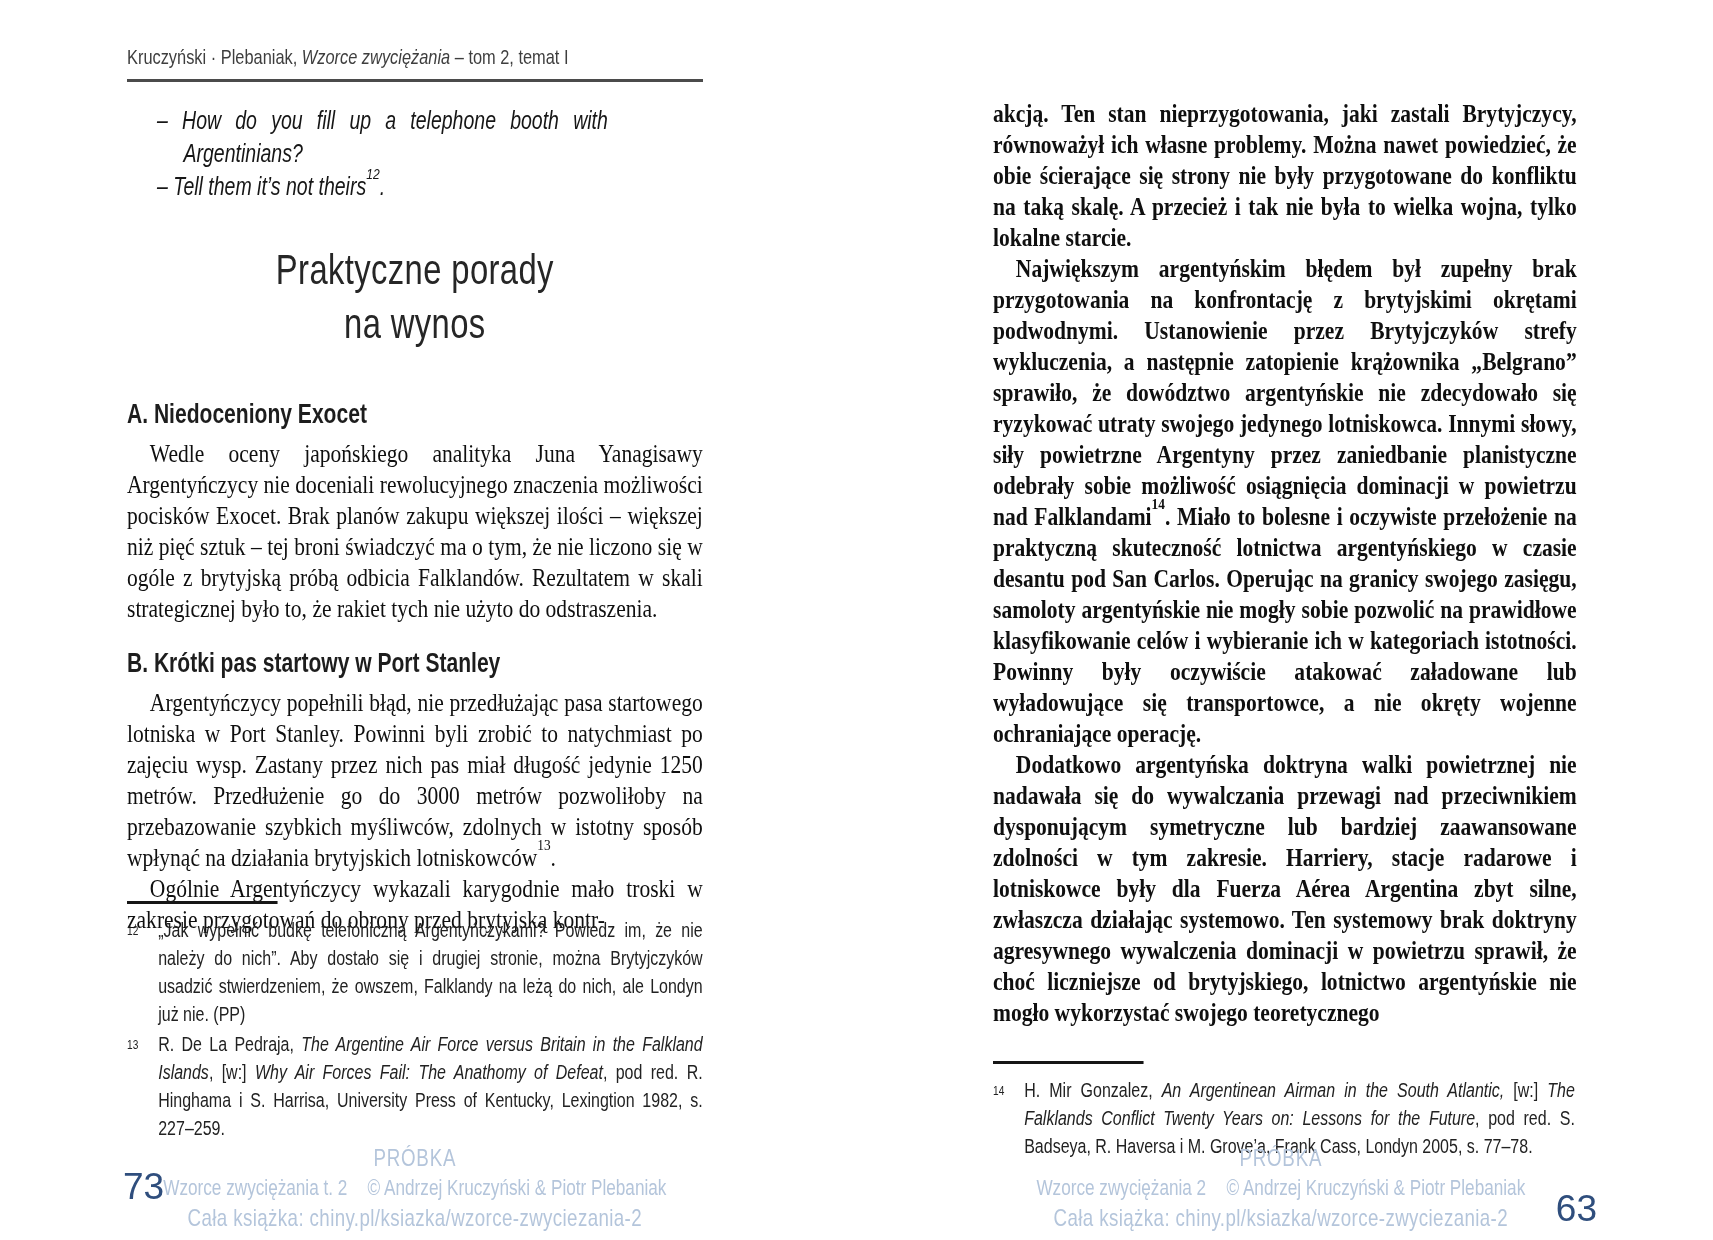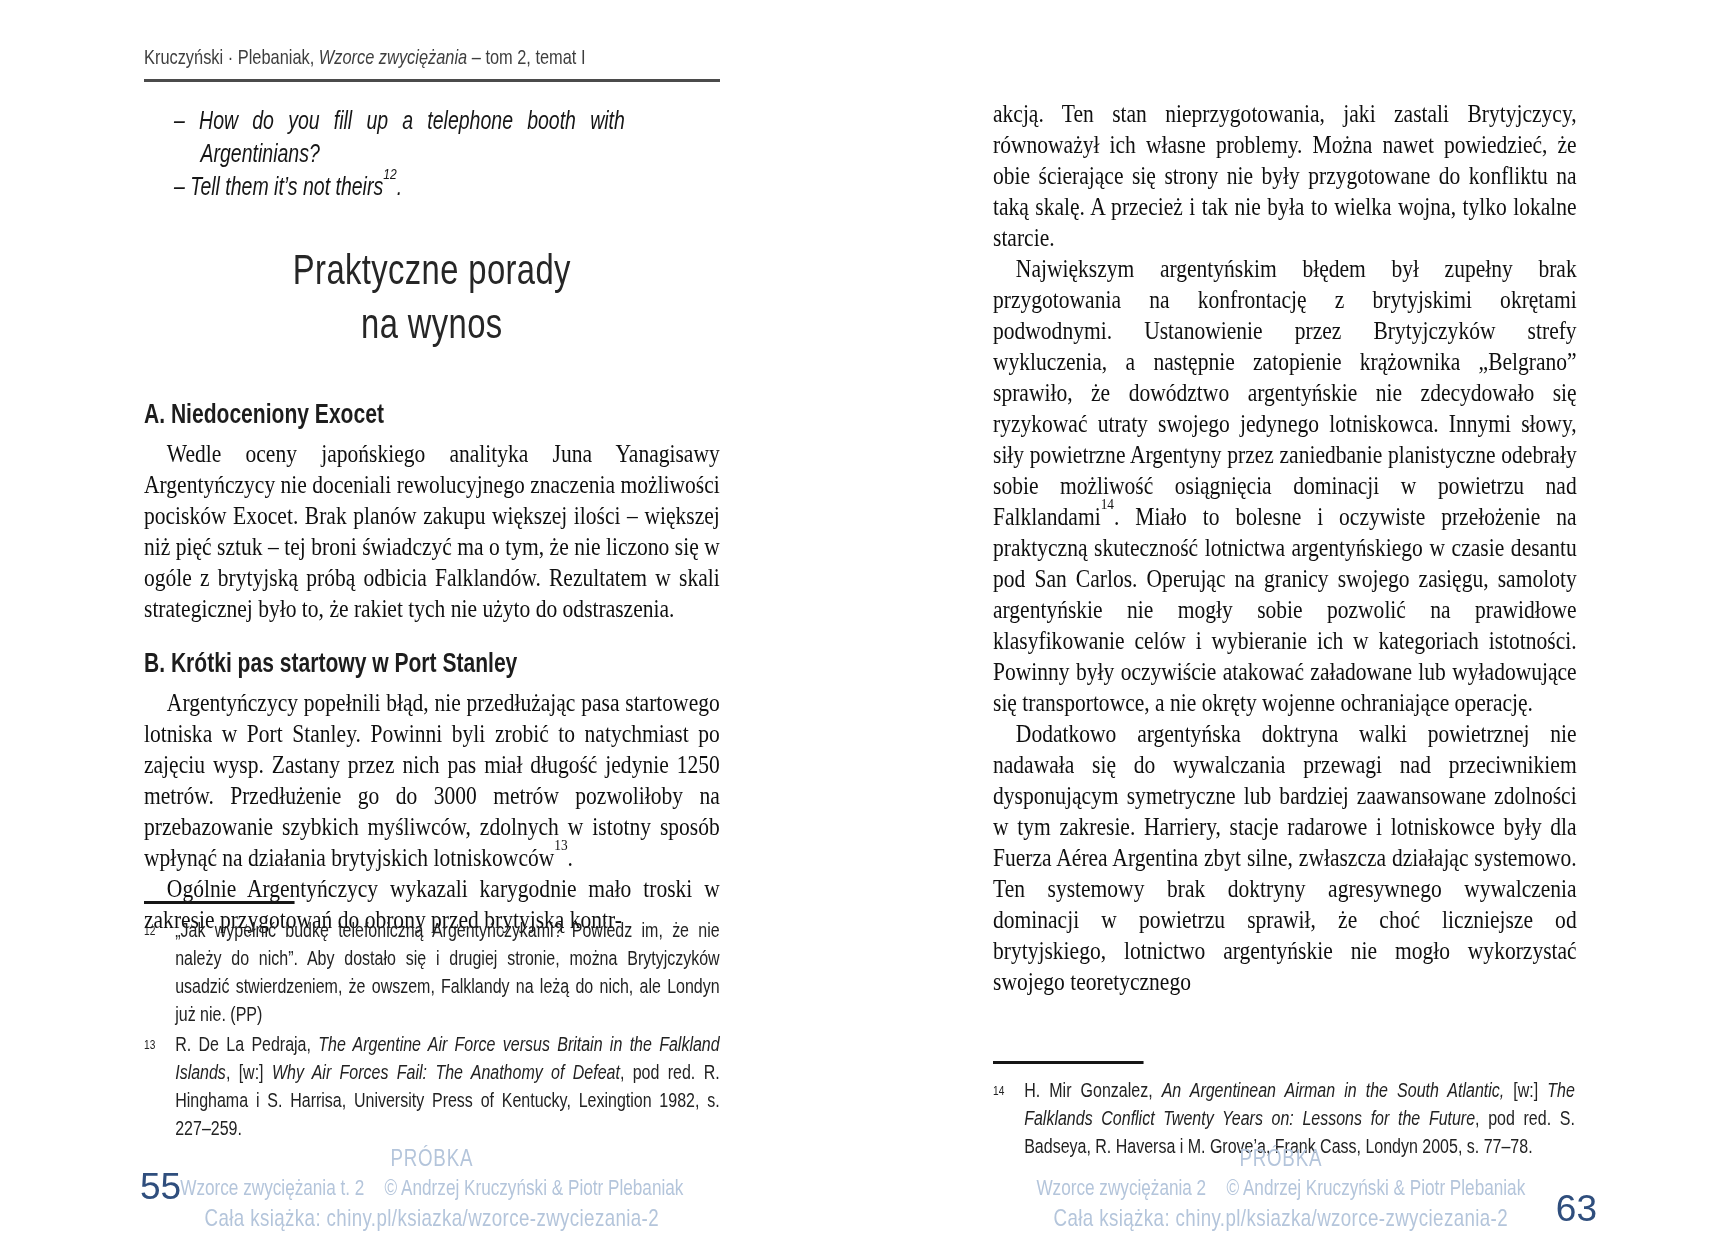--- a/index.html
+++ b/index.html
@@ -3,34 +3,34 @@
 <meta charset="utf-8">
 <style>
   html,body{margin:0;padding:0;}
   body{
     width:1713px;height:1240px;position:relative;overflow:hidden;
     background:#ffffff;
     font-family:"Liberation Sans",sans-serif;
     color:#1a1a1a;
   }
   .page{position:absolute;top:0;height:1240px;}
-  .page-left{left:144px;width:576px;}
+  .page-left{left:127px;width:576px;}
   .page-right{left:993px;width:584px;}
 
   
   .region-header{position:absolute;top:44px;left:0;right:0;}
   .rh-text{font-size:21px;line-height:26px;color:#3e3e3e;white-space:nowrap;}
   .rh-left{transform:scaleX(0.78);transform-origin:left top;}
   .rh-right{text-align:right;transform:scaleX(0.78);transform-origin:right top;}
   .rh-rule{margin-top:9px;height:3px;background:#4b4b4b;}
 
   
   .region-body{position:absolute;left:0;top:92px;overflow:hidden;}
   .page-left .region-body{width:576px;height:912px;}
-  .page-right .region-body{width:584px;height:976px;}
+  .page-right .region-body{width:584px;height:976px;font-weight:bold;}
 
   
   .joke{margin:12px 0 0 30px;width:738px;transform:scaleX(0.78);transform-origin:left top;
         font-style:italic;font-size:25px;line-height:33px;color:#161616;width:578px;text-align:justify;}
   .joke-item{padding-left:34px;text-indent:-34px;}
 
   
   .title{margin-top:40px;width:738px;transform:scaleX(0.78);transform-origin:left top;
          text-align:center;font-size:42px;line-height:54px;font-weight:400;color:#262626;letter-spacing:0.5px;}
 
@@ -113,21 +113,21 @@
     <div class="fn">
       <div class="fn-num">13</div>
       <div class="fn-text">R. De La Pedraja, <em>The Argentine Air Force versus Britain in the Falkland Islands</em>, [w:] <em>Why Air Forces Fail: The Anathomy of Defeat</em>, pod red. R. Hinghama i S. Harrisa, University Press of Kentucky, Lexingtion 1982, s. 227–259.</div>
     </div>
   </div>
 
   <div class="region-footer">
     <div class="f-line f-sample">PRÓBKA</div>
     <div class="f-line f-copy"><span>Wzorce zwyciężania t. 2</span><span class="gap"></span><span>© Andrzej Kruczyński &amp; Piotr Plebaniak</span></div>
     <div class="f-line f-url">Cała książka: chiny.pl/ksiazka/wzorce-zwyciezania-2</div>
-    <div class="pagenum pagenum-left">55</div>
+    <div class="pagenum pagenum-left">73</div>
   </div>
 
 </div>
 
 <div class="page page-right">
 
 
   <div class="region-body">
     <div class="para">akcją. Ten stan nieprzygotowania, jaki zastali Brytyjczycy, równoważył ich własne problemy. Można nawet powiedzieć, że obie ścierające się strony nie były przygotowane do konfliktu na taką skalę. A przecież i tak nie była to wielka wojna, tylko lokalne starcie.</div>
     <div class="para indent">Największym argentyńskim błędem był zupełny brak przygotowania na konfrontację z brytyjskimi okrętami podwodnymi. Ustanowienie przez Brytyjczyków strefy wykluczenia, a następnie zatopienie krążownika „Belgrano” sprawiło, że dowództwo argentyńskie nie zdecydowało się ryzykować utraty swojego jedynego lotniskowca. Innymi słowy, siły powietrzne Argentyny przez zaniedbanie planistyczne odebrały sobie możliwość osiągnięcia dominacji w powietrzu nad Falklandami<sup>14</sup>. Miało to bolesne i oczywiste przełożenie na praktyczną skuteczność lotnictwa argentyńskiego w czasie desantu pod San Carlos. Operując na granicy swojego zasięgu, samoloty argentyńskie nie mogły sobie pozwolić na prawidłowe klasyfikowanie celów i wybieranie ich w kategoriach istotności. Powinny były oczywiście atakować załadowane lub wyładowujące się transportowce, a nie okręty wojenne ochraniające operację.</div>

